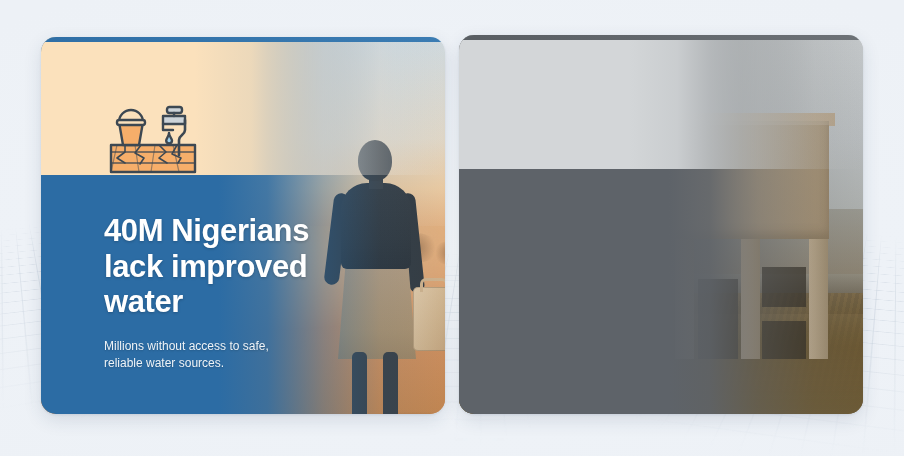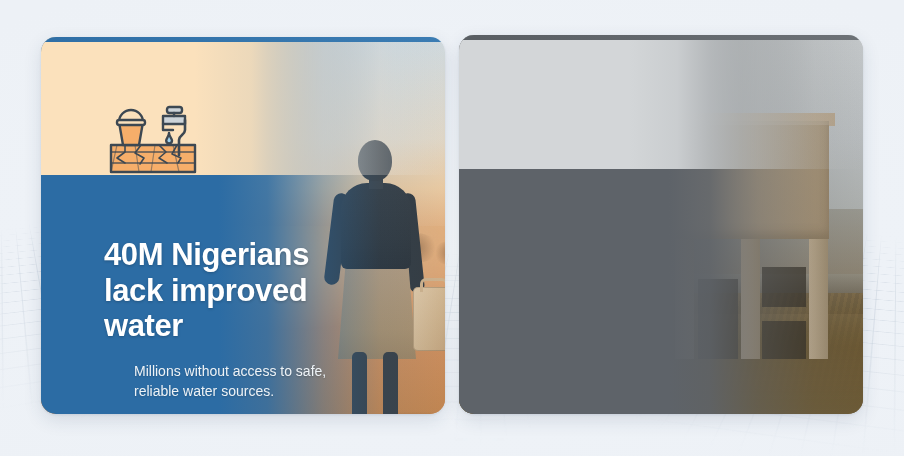--- a/index.html
+++ b/index.html
@@ -208,41 +208,40 @@
       #d3d6d8 0%, #d3d6d8 42%, rgba(211,214,216,.92) 54%,
       rgba(205,208,208,.55) 70%, rgba(198,200,198,.18) 88%, rgba(196,198,196,0) 100%);
   }
 
   
   .icons { position:absolute; z-index:5; display:flex; align-items:center; }
   #icons-left  { left:60px; top:58px; gap:4px; }
 
   
   .text-block { position:absolute; z-index:5; }
-  #text-left  { left:63px; top:200px; width:280px; }
+  #text-left  { left:63px; top:176px; width:280px; }
 
   .stat-title {
     color:#ffffff;
     font-size:31px;
     font-weight:700;
     line-height:1.15;
     letter-spacing:-.4px;
     text-shadow:0 1px 3px rgba(0,0,0,.22);
     white-space:pre-line;
   }
 
   .stat-sub {
     margin-top:18px;
     color:#eef3f7;
-    font-size:14px;
+    font-size:12px;
     font-weight:400;
     line-height:1.42;
     text-shadow:0 1px 2px rgba(0,0,0,.20);
     white-space:pre-line;
-    margin-left:30px;
   }
 </style>
 </head>
 <body>
 
 <div id="stage">
 
   <div class="mesh mesh-left"></div>
   <div class="mesh mesh-mid"></div>
   <div class="mesh mesh-right"></div>

